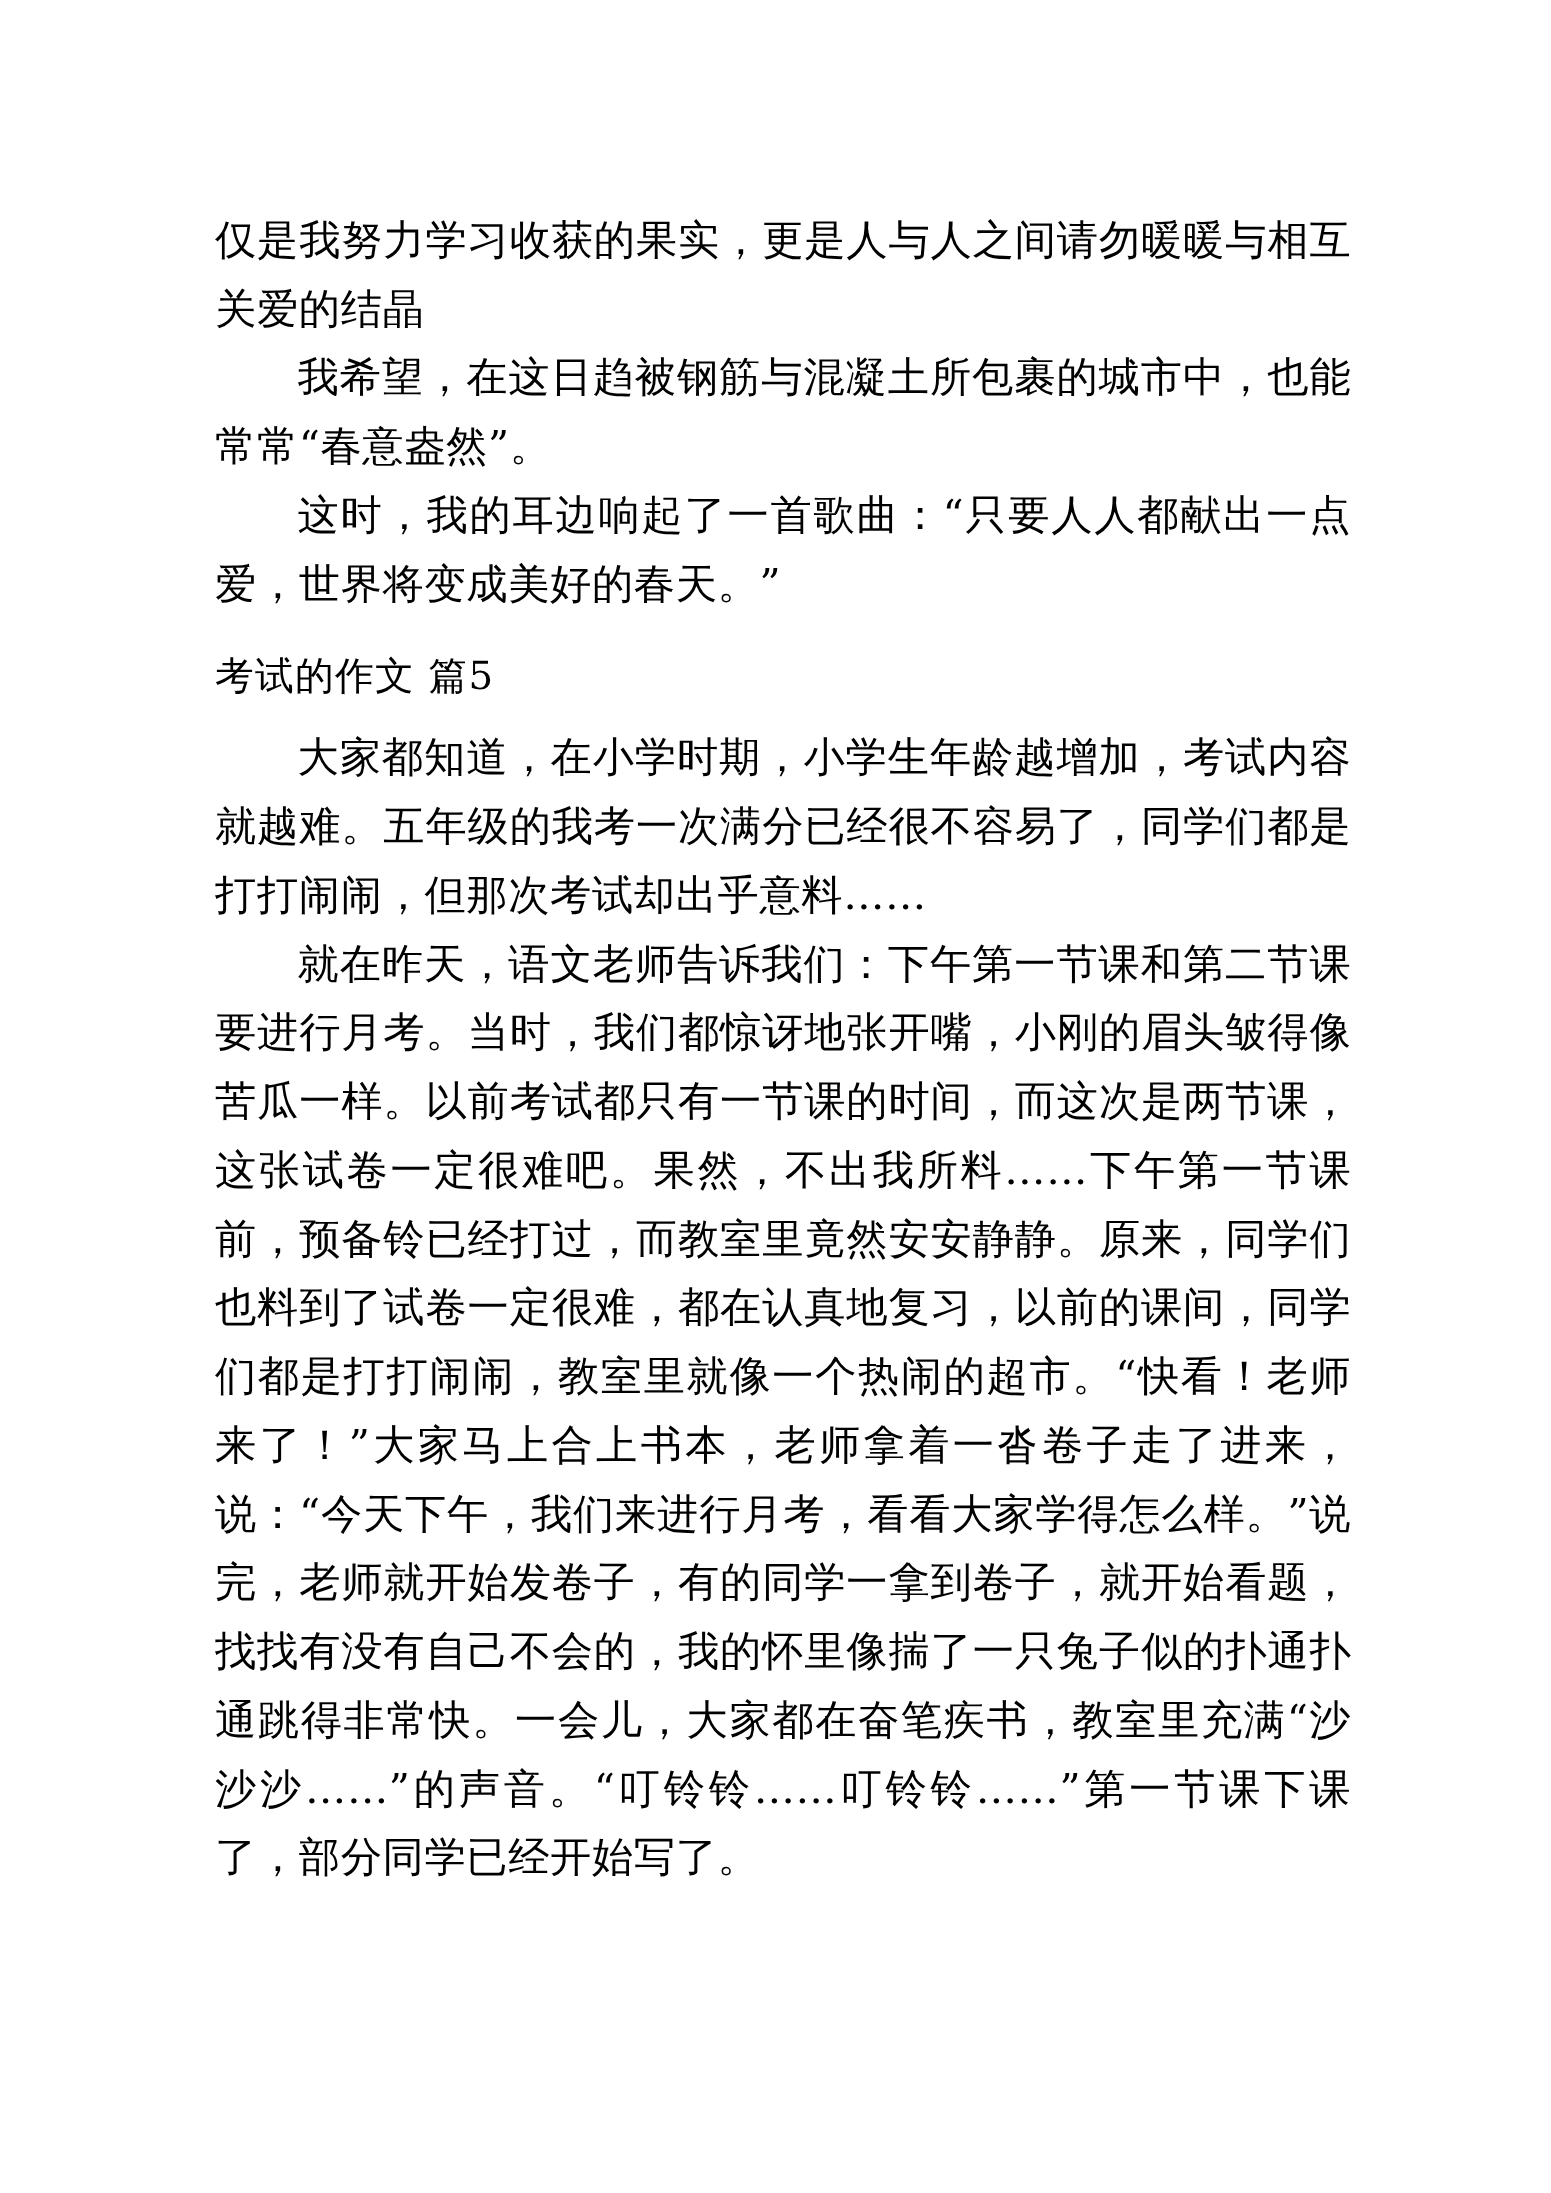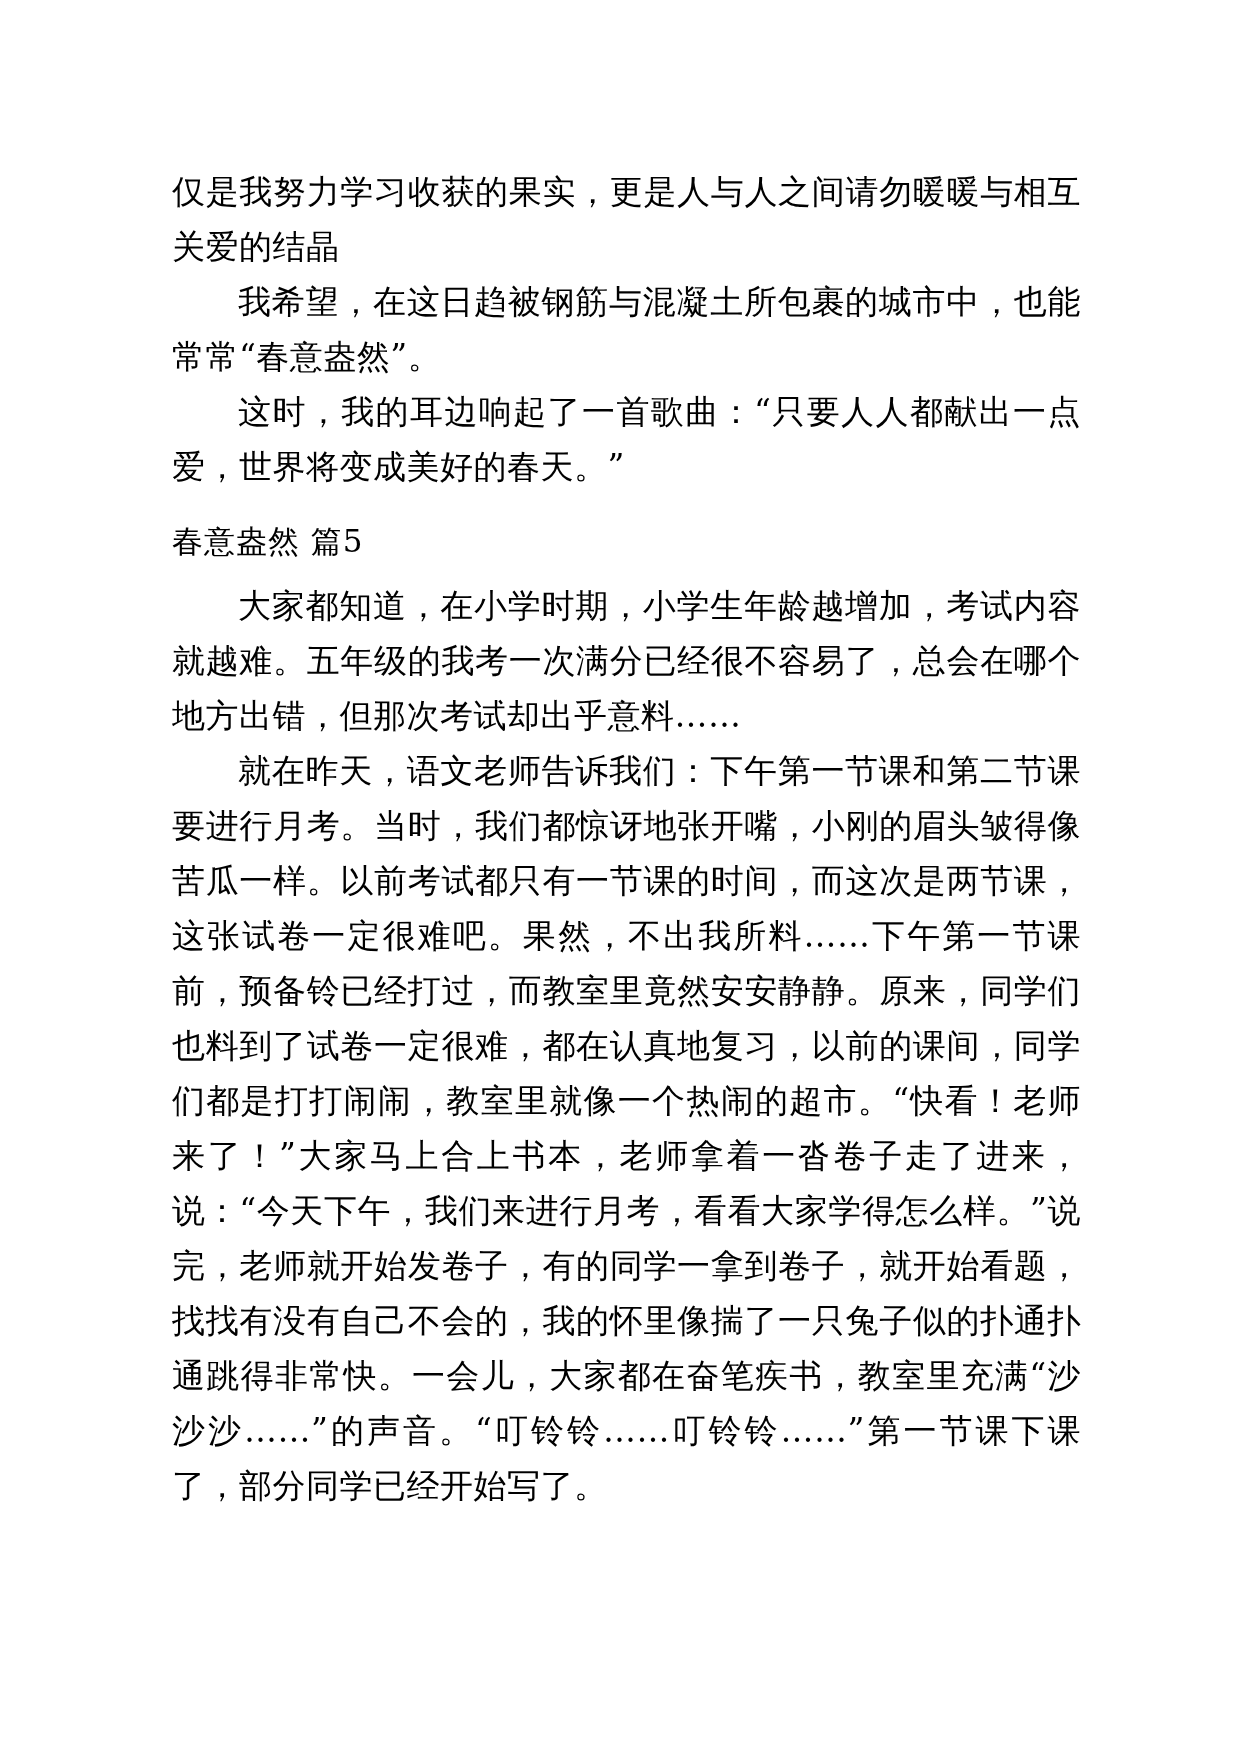--- a/index.html
+++ b/index.html
@@ -49,20 +49,20 @@
 
 <div class="page">
   <div class="doc-body">
 
     <p class="para">仅是我努力学习收获的果实，更是人与人之间请勿暖暖与相互关爱的结晶</p>
 
     <p class="para indent">我希望，在这日趋被钢筋与混凝土所包裹的城市中，也能常常“春意盎然”。</p>
 
     <p class="para indent">这时，我的耳边响起了一首歌曲：“只要人人都献出一点爱，世界将变成美好的春天。”</p>
 
-    <h2 class="section-heading">春意盎然  篇5</h2>
+    <h2 class="section-heading">考试的作文  篇5</h2>
 
-    <p class="para indent">大家都知道，在小学时期，小学生年龄越增加，考试内容就越难。五年级的我考一次满分已经很不容易了，总会在哪个地方出错，但那次考试却出乎意料……</p>
+    <p class="para indent">大家都知道，在小学时期，小学生年龄越增加，考试内容就越难。五年级的我考一次满分已经很不容易了，同学们都是打打闹闹，但那次考试却出乎意料……</p>
 
     <p class="para indent">就在昨天，语文老师告诉我们：下午第一节课和第二节课要进行月考。当时，我们都惊讶地张开嘴，小刚的眉头皱得像苦瓜一样。以前考试都只有一节课的时间，而这次是两节课，这张试卷一定很难吧。果然，不出我所料……下午第一节课前，预备铃已经打过，而教室里竟然安安静静。原来，同学们也料到了试卷一定很难，都在认真地复习，以前的课间，同学们都是打打闹闹，教室里就像一个热闹的超市。“快看！老师来了！”大家马上合上书本，老师拿着一沓卷子走了进来，说：“今天下午，我们来进行月考，看看大家学得怎么样。”说完，老师就开始发卷子，有的同学一拿到卷子，就开始看题，找找有没有自己不会的，我的怀里像揣了一只兔子似的扑通扑通跳得非常快。一会儿，大家都在奋笔疾书，教室里充满“沙沙沙……”的声音。“叮铃铃……叮铃铃……”第一节课下课了，部分同学已经开始写了。</p>
 
   </div>
 </div>
 
 </body></html>

